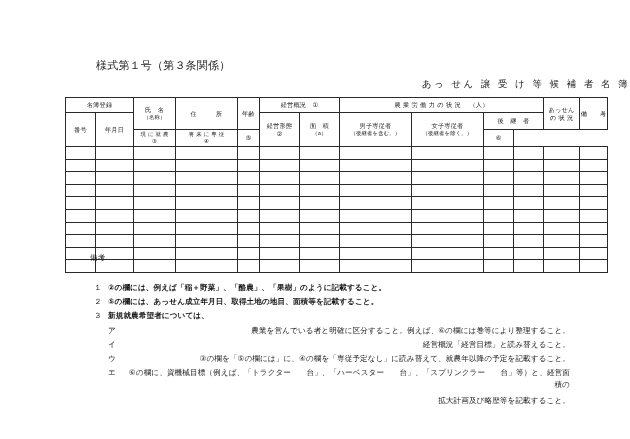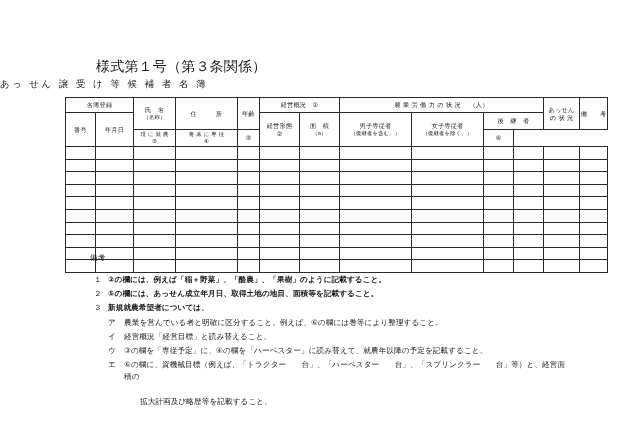--- a/index.html
+++ b/index.html
@@ -18,30 +18,30 @@
     position: relative;
     width: 630px;
     height: 439px;
     box-sizing: border-box;
     padding: 0;
   }
   .form-no {
     position: absolute;
     left: 96px;
     top: 58px;
-    font-size: 14px;
+    font-size: 11px;
     letter-spacing: 0.2px;
     white-space: nowrap;
   }
   .doc-title {
     position: absolute;
     left: 0;
     right: 0;
     top: 78px;
-    text-align: left;
+    text-align: right;
     font-size: 9.4px;
     letter-spacing: 2.4px;
     white-space: nowrap;
   }
   table.main {
     position: absolute;
     left: 65px;
     top: 97px;
     width: 500px;
     border-collapse: collapse;
@@ -73,21 +73,21 @@
   .notes {
     position: absolute;
     left: 90px;
     top: 252px;
     width: 480px;
     font-size: 7.6px;
     line-height: 1.55;
     letter-spacing: 0.1px;
   }
   .notes-title {
-    margin-bottom: 10px;
+    margin-bottom: 18px;
   }
   .note-item {
     display: flex;
     margin-top: 2.5px;
   }
   .note-num {
     width: 18px;
     flex: 0 0 18px;
     text-align: left;
     padding-left: 4px;
@@ -101,24 +101,25 @@
     display: flex;
     margin-top: 2.5px;
     padding-left: 18px;
   }
   .sub-mark {
     width: 16px;
     flex: 0 0 16px;
   }
   .sub-text {
     flex: 1;
+    text-align: right;
   }
   .indent-cont {
     padding-left: 16px;
-    margin-top: 13px;
+    margin-top: 4px;
   }
 </style>
 </head>
 <body>
 
 <div class="page">
 
   <div class="form-no">様式第１号（第３条関係）</div>
   <div class="doc-title">あっ せん 譲 受 け 等 候 補 者 名 簿</div>
 
@@ -381,21 +382,21 @@
         <div class="sub-item">
           <div class="sub-mark">ア</div>
           <div class="sub-text">農業を営んでいる者と明確に区分すること。例えば、⑥の欄には巻等により整理すること。</div>
         </div>
         <div class="sub-item">
           <div class="sub-mark">イ</div>
           <div class="sub-text">経営概況「経営目標」と読み替えること。</div>
         </div>
         <div class="sub-item">
           <div class="sub-mark">ウ</div>
-          <div class="sub-text">③の欄を「専従予定」に、④の欄を「ハーベスター」に読み替えて、就農年以降の予定を記載すること。</div>
+          <div class="sub-text">③の欄を「⑤の欄には」に、④の欄を「専従予定なし」に読み替えて、就農年以降の予定を記載すること。</div>
         </div>
         <div class="sub-item">
           <div class="sub-mark">エ</div>
           <div class="sub-text">⑥の欄に、資機械目標（例えば、「トラクター　　台」、「ハーベスター　　台」、「スプリンクラー　　台」等）と、経営面積の<div class="indent-cont">拡大計画及び略歴等を記載すること。</div></div>
         </div>
       </div>
   </div>
 
 </div>
 

